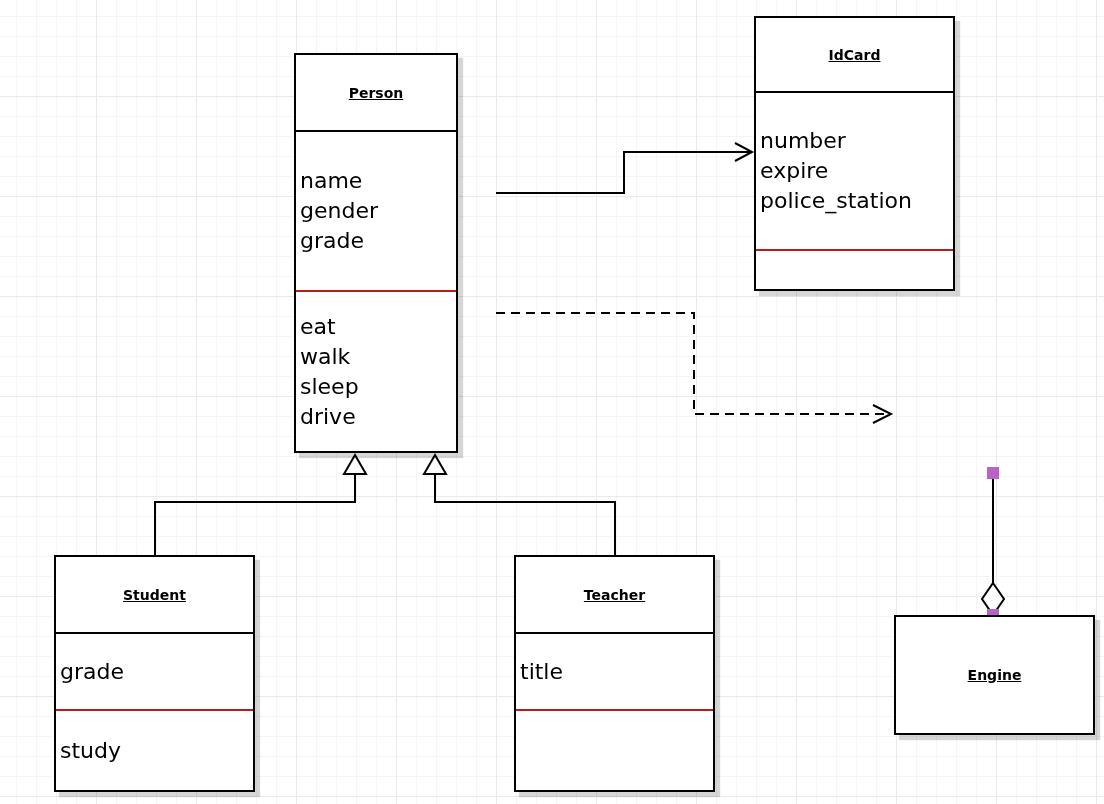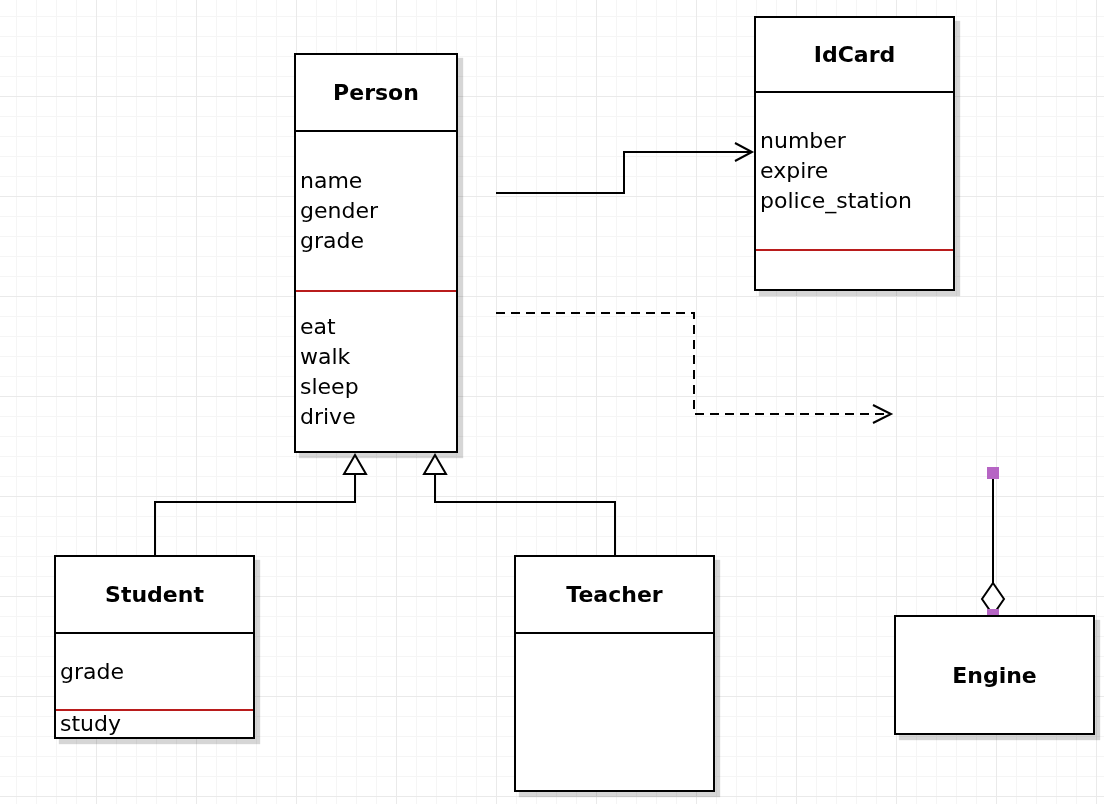--- a/index.html
+++ b/index.html
@@ -27,23 +27,24 @@
     box-shadow: 5px 5px 1px rgba(0,0,0,0.16);
     display: flex;
     flex-direction: column;
   }
   .uml-title {
     box-sizing: border-box;
     display: flex;
     align-items: center;
     justify-content: center;
     font-weight: bold;
-    font-size: 22px;
+    font-size: 14px;
     border-bottom: 2px solid #000000;
     flex: 0 0 auto;
+    text-decoration: underline;
   }
   .uml-title.only {
     border-bottom: none;
     flex: 1 1 auto;
   }
   .uml-comp {
     box-sizing: border-box;
     display: flex;
     flex-direction: column;
     justify-content: center;
@@ -127,27 +128,30 @@
       <div>police_station</div>
     </div>
     <div class="uml-comp last"></div>
   </div>
 
 
   <div class="uml-class" style="left:894px; top:615px; width:201px; height:120px;">
     <div class="uml-title only">Engine</div>
   </div>
 
-  <div class="uml-class" style="left:54px; top:555px; width:201px; height:184px;">
+  <div class="uml-class" style="left:54px; top:555px; width:201px; height:237px;">
     <div class="uml-title" style="height:77px;">Student</div>
     <div class="uml-comp" style="height:77px;">
       <div>grade</div>
     </div>
     <div class="uml-comp last">
       <div>study</div>
     </div>
   </div>
 
   <div class="uml-class" style="left:514px; top:555px; width:201px; height:237px;">
     <div class="uml-title" style="height:77px;">Teacher</div>
+    <div class="uml-comp" style="height:77px;">
+      <div>title</div>
+    </div>
   </div>
 
 </div>
 
 </body></html>

